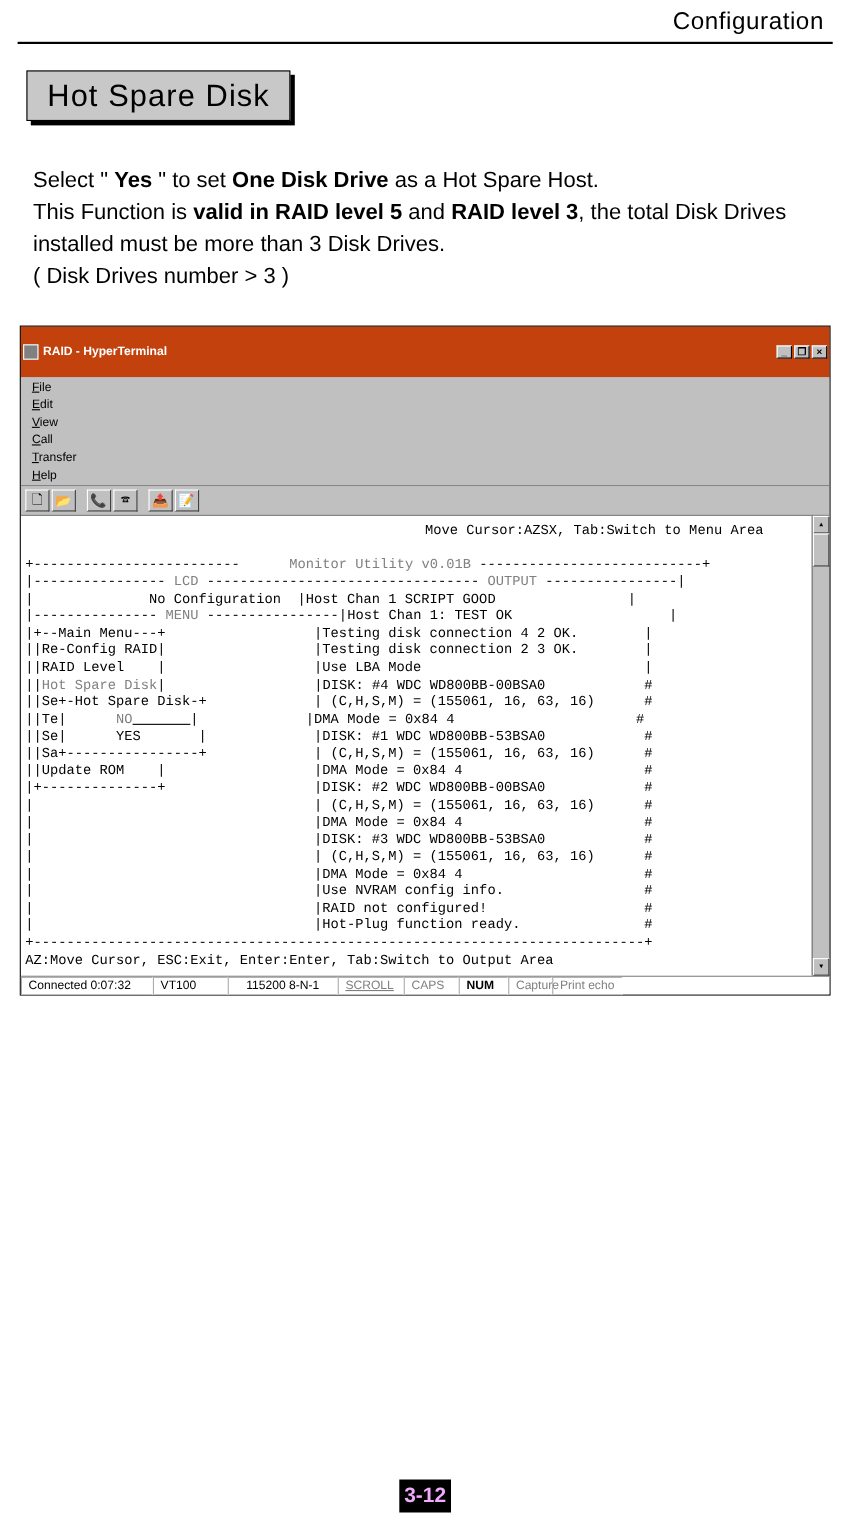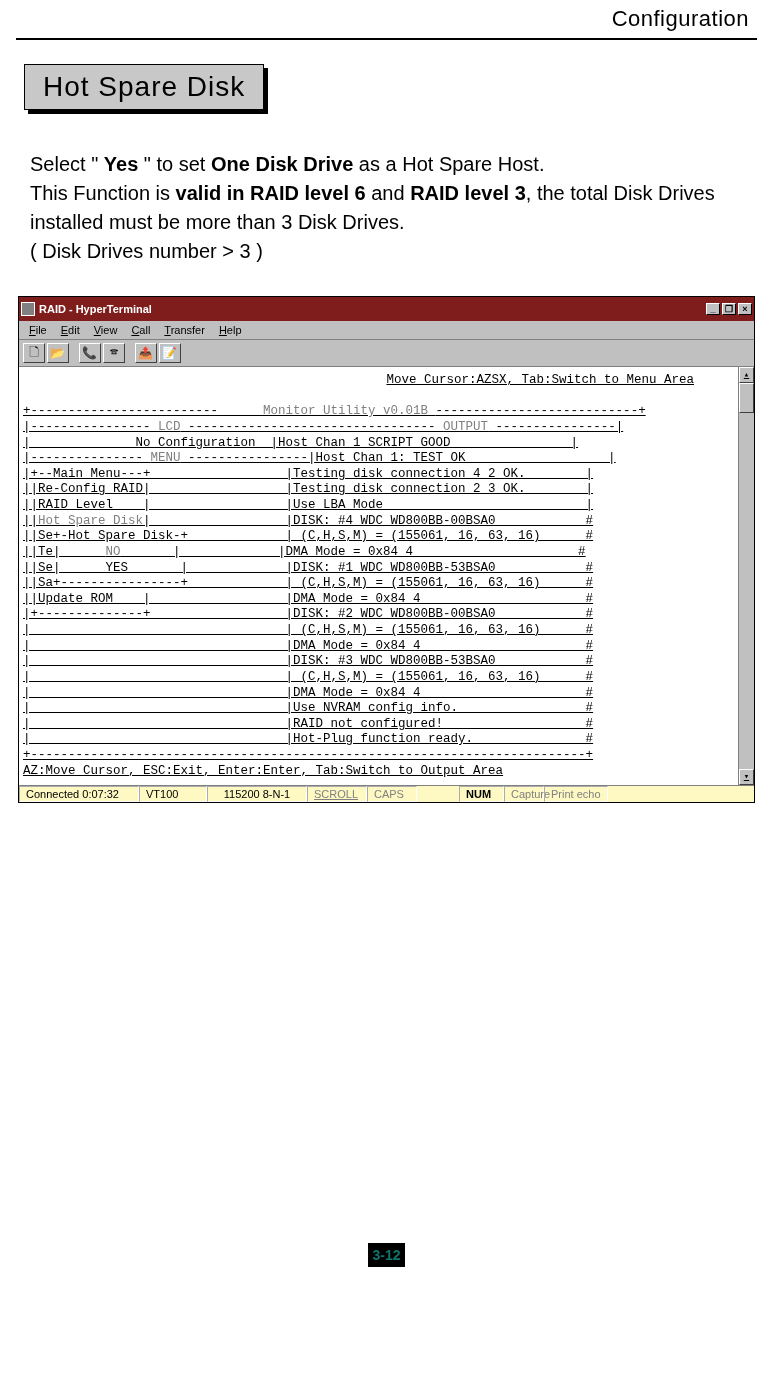--- a/index.html
+++ b/index.html
@@ -56,26 +56,26 @@
   
   .ht-window {
     border: 1px solid #000;
     background: #c0c0c0;
     font-family: "Courier New", monospace;
     font-size: 12px;
     color: #000;
     margin: 0 2px;
   }
   .ht-titlebar {
-    background: #7f1d1d;
+    background: #c2410c;
     color: #fff;
     display: flex;
     align-items: center;
     justify-content: space-between;
-    padding: 5px 2px;
+    padding: 16px 2px;
     font-family: Tahoma, Arial, sans-serif;
     font-size: 11px;
     font-weight: bold;
   }
   .ht-titlebar-left {
     display: flex;
     align-items: center;
     gap: 4px;
   }
   .ht-appicon {
@@ -101,20 +101,21 @@
     font-family: Arial, sans-serif;
   }
   .ht-menubar {
     background: #c0c0c0;
     padding: 2px 4px;
     font-family: Tahoma, Arial, sans-serif;
     font-size: 11px;
     display: flex;
     gap: 2px;
     border-bottom: 1px solid #808080;
+    flex-direction: column;
   }
   .ht-menuitem {
     padding: 1px 6px;
   }
   .ht-menuitem .ul { text-decoration: underline; }
   .ht-toolbar {
     background: #c0c0c0;
     padding: 3px 4px;
     display: flex;
     gap: 2px;
@@ -128,21 +129,20 @@
     border-bottom-color: #404040;
     display: flex;
     align-items: center;
     justify-content: center;
     font-size: 12px;
   }
   .ht-tsep { width: 6px; }
   .ht-content-wrap {
     display: flex;
     background: #0f172a;
-    text-decoration: underline;
   }
   .ht-content {
     flex: 1 1 auto;
     background: #fff;
     padding: 6px 4px 6px 4px;
     white-space: pre;
     font-family: "Courier New", monospace;
     font-size: 12.5px;
     line-height: 1.25;
     overflow: hidden;
@@ -162,21 +162,21 @@
     border-right-color: #404040;
     border-bottom-color: #404040;
     font-size: 9px;
     text-align: center;
     line-height: 14px;
   }
   .ht-scroll .thumb {
     height: 30px;
   }
   .ht-status {
-    background: #fef9c3;
+    background: #ffffff;
     display: flex;
     border-top: 1px solid #808080;
     font-family: Tahoma, Arial, sans-serif;
     font-size: 11px;
   }
   .ht-status .cell {
     border: 1px inset #fff;
     padding: 1px 6px;
     color: #000;
   }
@@ -185,23 +185,23 @@
   .gray { color: #808080; }
   .cursor { text-decoration: underline; }
 
   .page-num-wrap {
     text-align: center;
     margin-top: 440px;
   }
   .page-num {
     display: inline-block;
     background: #000;
-    color: #0f766e;
+    color: #f0abfc;
     font-weight: bold;
-    font-size: 14px;
+    font-size: 19px;
     padding: 4px 4px;
   }
 </style>
 </head>
 <body>
 
 <div class="page">
 
   <div class="doc-header">Configuration</div>
   <hr class="rule">
@@ -209,21 +209,21 @@
   <div class="section-title-wrap">
     <div class="section-title-shadow"></div>
     <div class="section-title">Hot Spare Disk</div>
   </div>
 
   <div class="body-text">
     <div>
       <span>Select " </span><span class="bold">Yes</span><span> " to set </span><span class="bold">One Disk Drive</span><span> as a Hot Spare Host.</span>
     </div>
     <div>
-      <span>This Function is </span><span class="bold">valid in RAID level 6</span><span> and </span><span class="bold">RAID level 3</span><span>, the total Disk Drives installed must be more than 3 Disk Drives.</span>
+      <span>This Function is </span><span class="bold">valid in RAID level 5</span><span> and </span><span class="bold">RAID level 3</span><span>, the total Disk Drives installed must be more than 3 Disk Drives.</span>
     </div>
     <div>( Disk Drives number &gt; 3 )</div>
   </div>
 
   
   <div class="ht-window">
 
     <div class="ht-titlebar">
       <div class="ht-titlebar-left">
         <span class="ht-appicon"></span>
@@ -290,21 +290,21 @@
         <div class="arrow">▾</div>
       </div>
     </div>
 
     <div class="ht-status">
       <div class="cell" style="width:120px;">Connected 0:07:32</div>
       <div class="cell" style="width:68px;">VT100</div>
       <div class="cell" style="width:100px;text-align:center;">115200 8-N-1</div>
       <div class="cell dim" style="width:60px;text-decoration:underline;">SCROLL</div>
       <div class="cell dim" style="width:50px;">CAPS</div>
-      <div class="cell active" style="width:45px;margin-left:42px;">NUM</div>
+      <div class="cell active" style="width:45px;">NUM</div>
       <div class="cell dim" style="width:40px;">Capture</div>
       <div class="cell dim" style="width:64px;">Print echo</div>
     </div>
 
   </div>
 
   <div class="page-num-wrap">
     <span class="page-num">3-12</span>
   </div>
 

